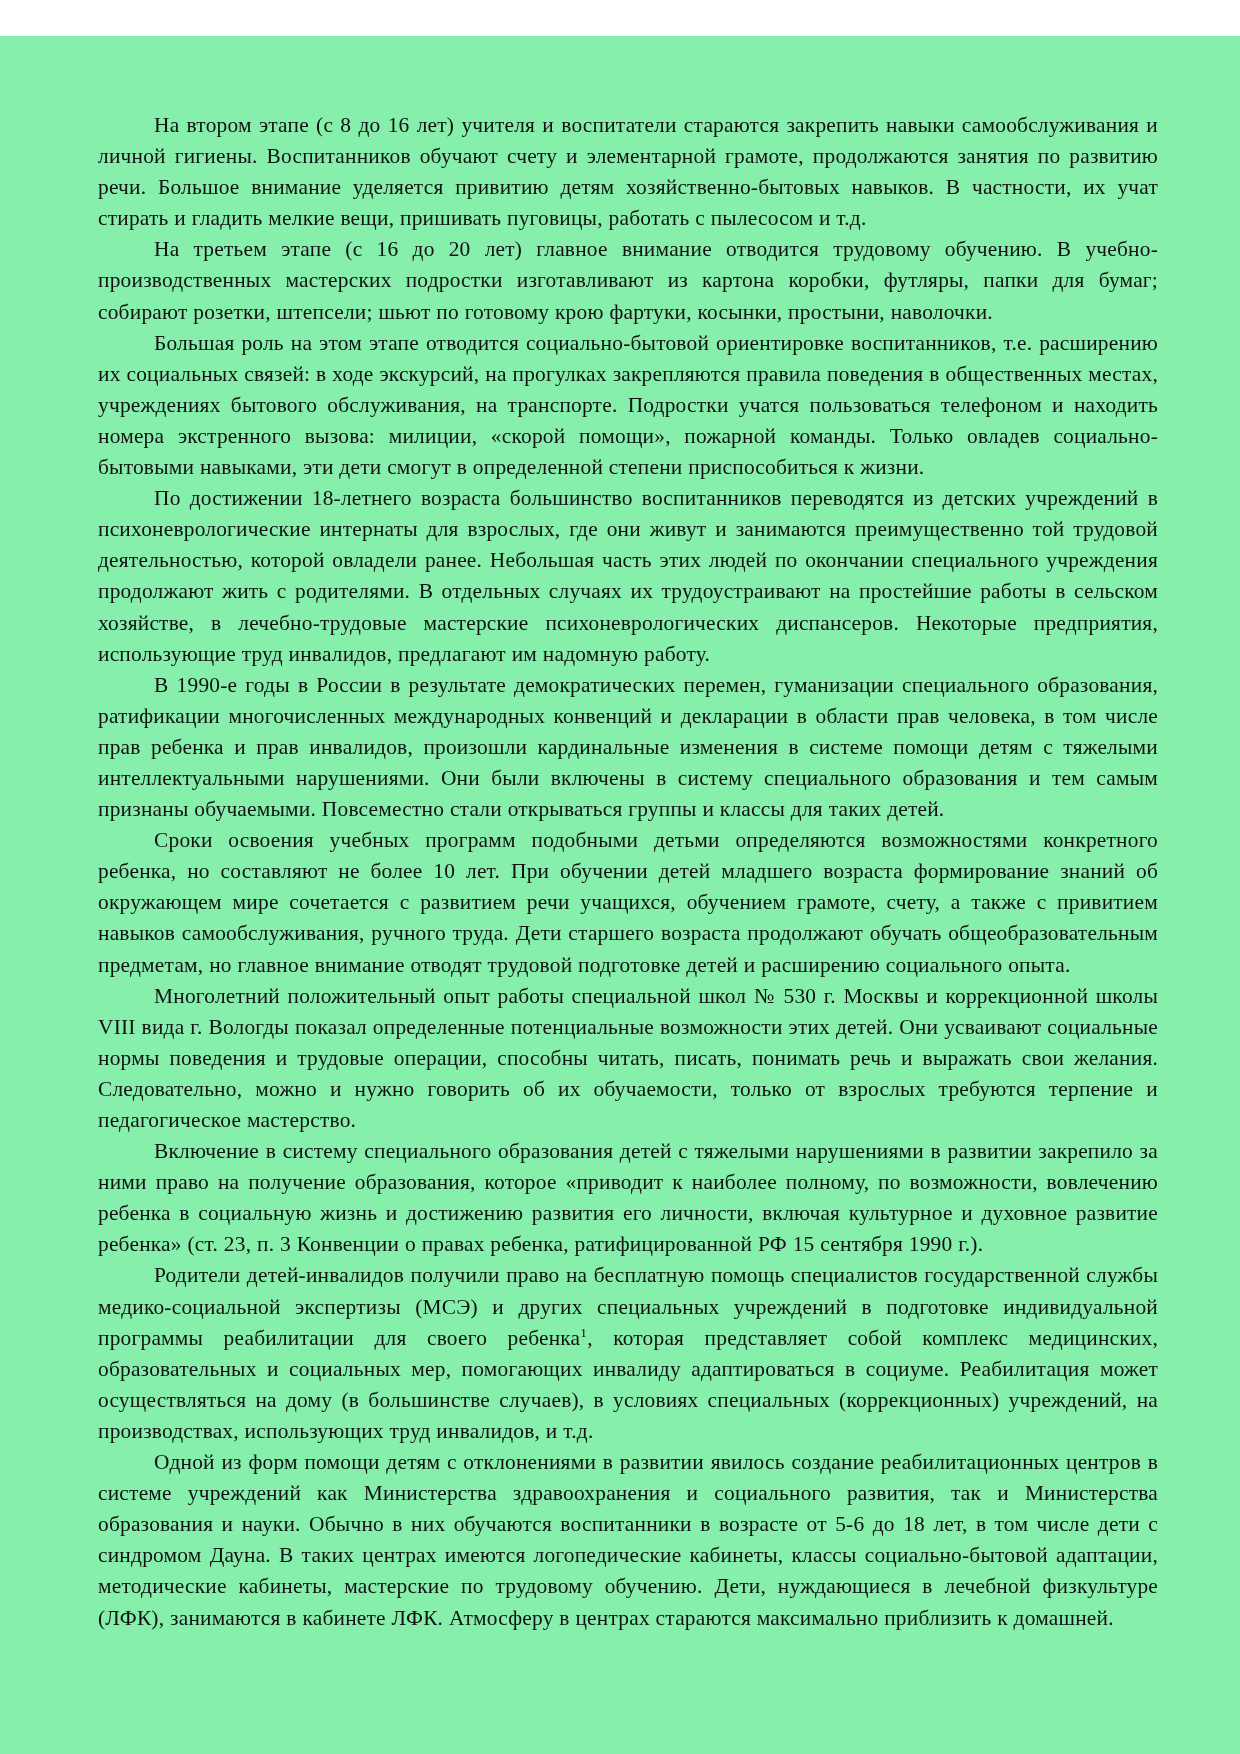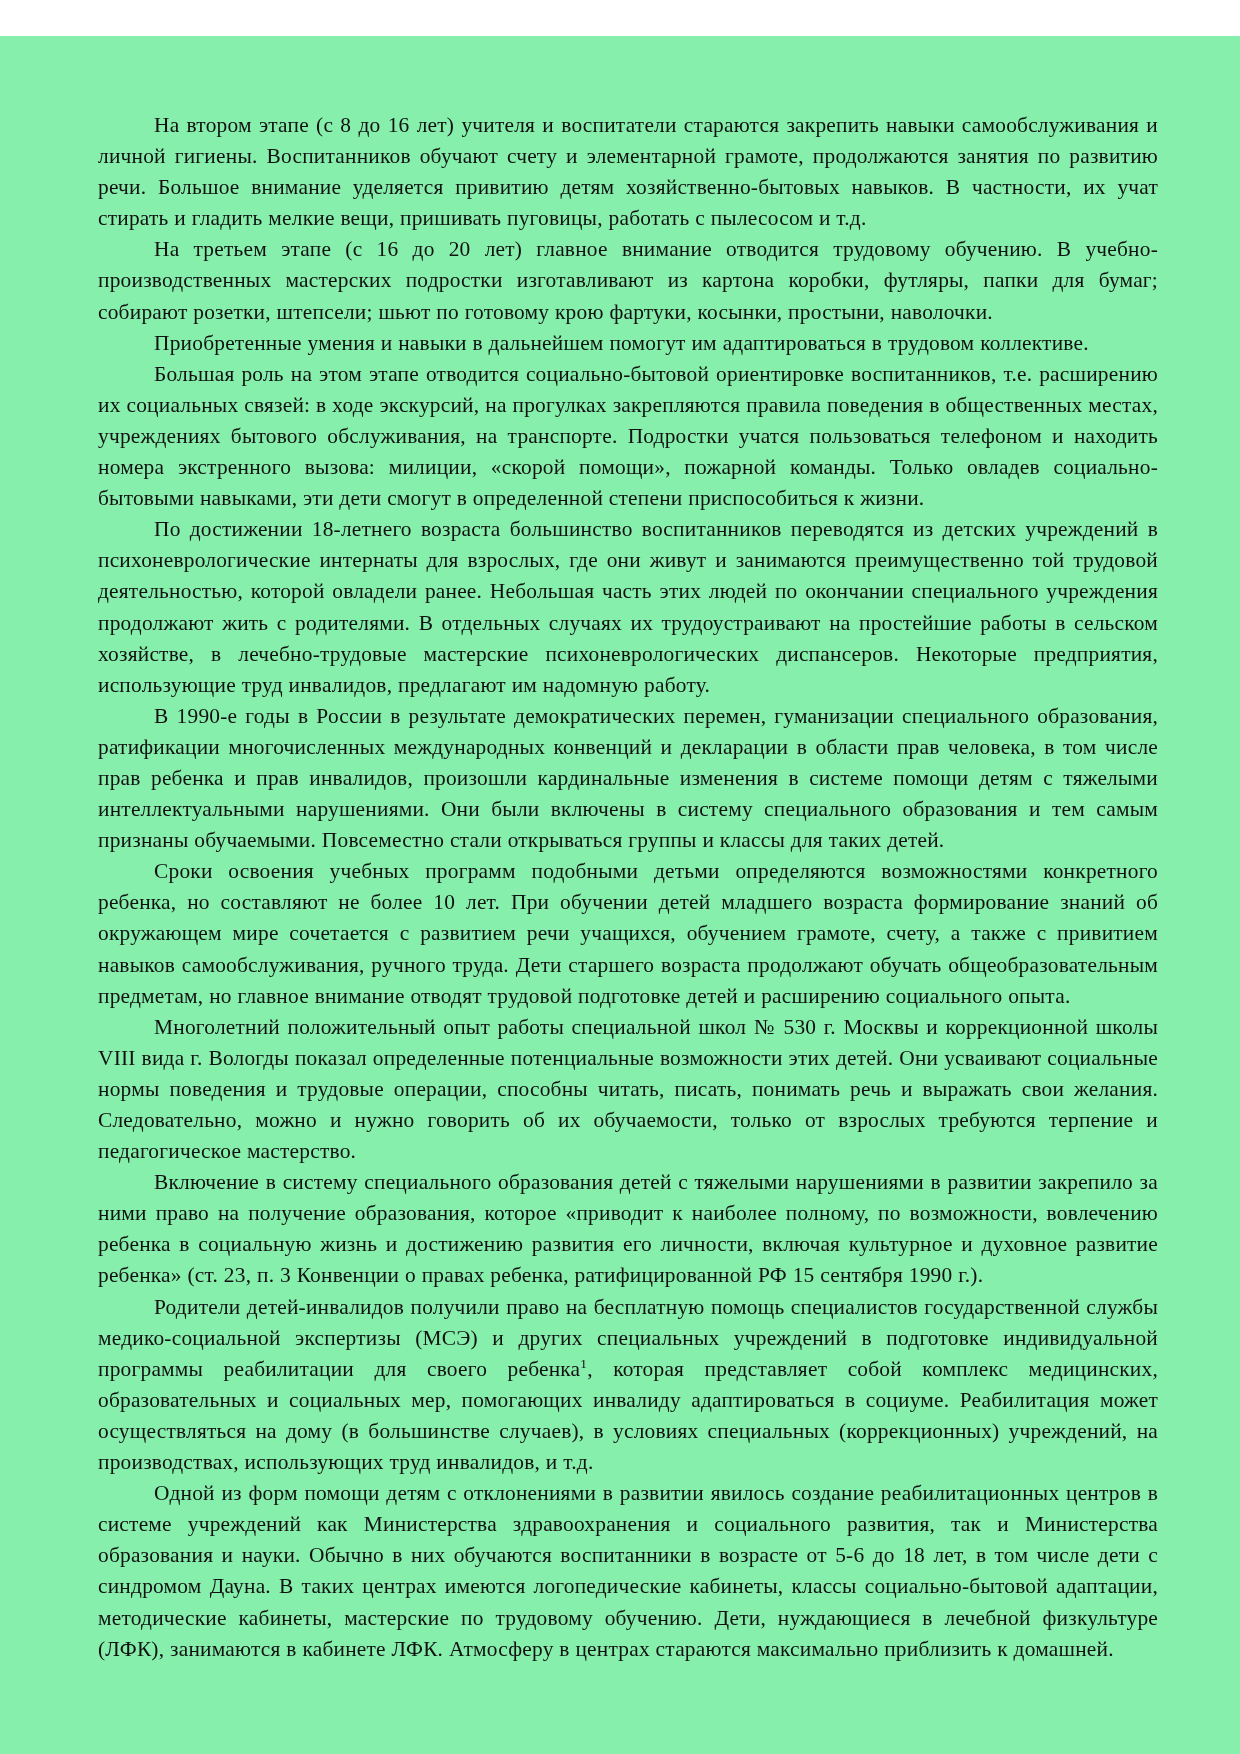--- a/index.html
+++ b/index.html
@@ -51,21 +51,20 @@
 </head>
 <body>
 
 <div class="page">
   <div class="text-column">
 
     <p class="para">На втором этапе (с 8 до 16 лет) учителя и воспитатели стараются закрепить навыки самообслуживания и личной гигиены. Воспитанников обучают счету и элементарной грамоте, продолжаются занятия по развитию речи. Большое внимание уделяется привитию детям хозяйственно-бытовых навыков. В частности, их учат стирать и гладить мелкие вещи, пришивать пуговицы, работать с пылесосом и т.д.</p>
 
     <p class="para">На третьем этапе (с 16 до 20 лет) главное внимание отводится трудовому обучению. В учебно-производственных мастерских подростки изготавливают из картона коробки, футляры, папки для бумаг; собирают розетки, штепсели; шьют по готовому крою фартуки, косынки, простыни, наволочки.</p>
 
-    <p class="para">Приобретенные умения и навыки в дальнейшем помогут им адаптироваться в трудовом коллективе.</p>
 
     <p class="para">Большая роль на этом этапе отводится социально-бытовой ориентировке воспитанников, т.е. расширению их социальных связей: в ходе экскурсий, на прогулках закрепляются правила поведения в общественных местах, учреждениях бытового обслуживания, на транспорте. Подростки учатся пользоваться телефоном и находить номера экстренного вызова: милиции, «скорой помощи», пожарной команды. Только овладев социально-бытовыми навыками, эти дети смогут в определенной степени приспособиться к жизни.</p>
 
     <p class="para">По достижении 18-летнего возраста большинство воспитанников переводятся из детских учреждений в психоневрологические интернаты для взрослых, где они живут и занимаются преимущественно той трудовой деятельностью, которой овладели ранее. Небольшая часть этих людей по окончании специального учреждения продолжают жить с родителями. В отдельных случаях их трудоустраивают на простейшие работы в сельском хозяйстве, в лечебно-трудовые мастерские психоневрологических диспансеров. Некоторые предприятия, использующие труд инвалидов, предлагают им надомную работу.</p>
 
     <p class="para">В 1990-е годы в России в результате демократических перемен, гуманизации специального образования, ратификации многочисленных международных конвенций и декларации в области прав человека, в том числе прав ребенка и прав инвалидов, произошли кардинальные изменения в системе помощи детям с тяжелыми интеллектуальными нарушениями. Они были включены в систему специального образования и тем самым признаны обучаемыми. Повсеместно стали открываться группы и классы для таких детей.</p>
 
     <p class="para">Сроки освоения учебных программ подобными детьми определяются возможностями конкретного ребенка, но составляют не более 10 лет. При обучении детей младшего возраста формирование знаний об окружающем мире сочетается с развитием речи учащихся, обучением грамоте, счету, а также с привитием навыков самообслуживания, ручного труда. Дети старшего возраста продолжают обучать общеобразовательным предметам, но главное внимание отводят трудовой подготовке детей и расширению социального опыта.</p>
 
     <p class="para">Многолетний положительный опыт работы специальной школ № 530 г. Москвы и коррекционной школы VIII вида г. Вологды показал определенные потенциальные возможности этих детей. Они усваивают социальные нормы поведения и трудовые операции, способны читать, писать, понимать речь и выражать свои желания. Следовательно, можно и нужно говорить об их обучаемости, только от взрослых требуются терпение и педагогическое мастерство.</p>

